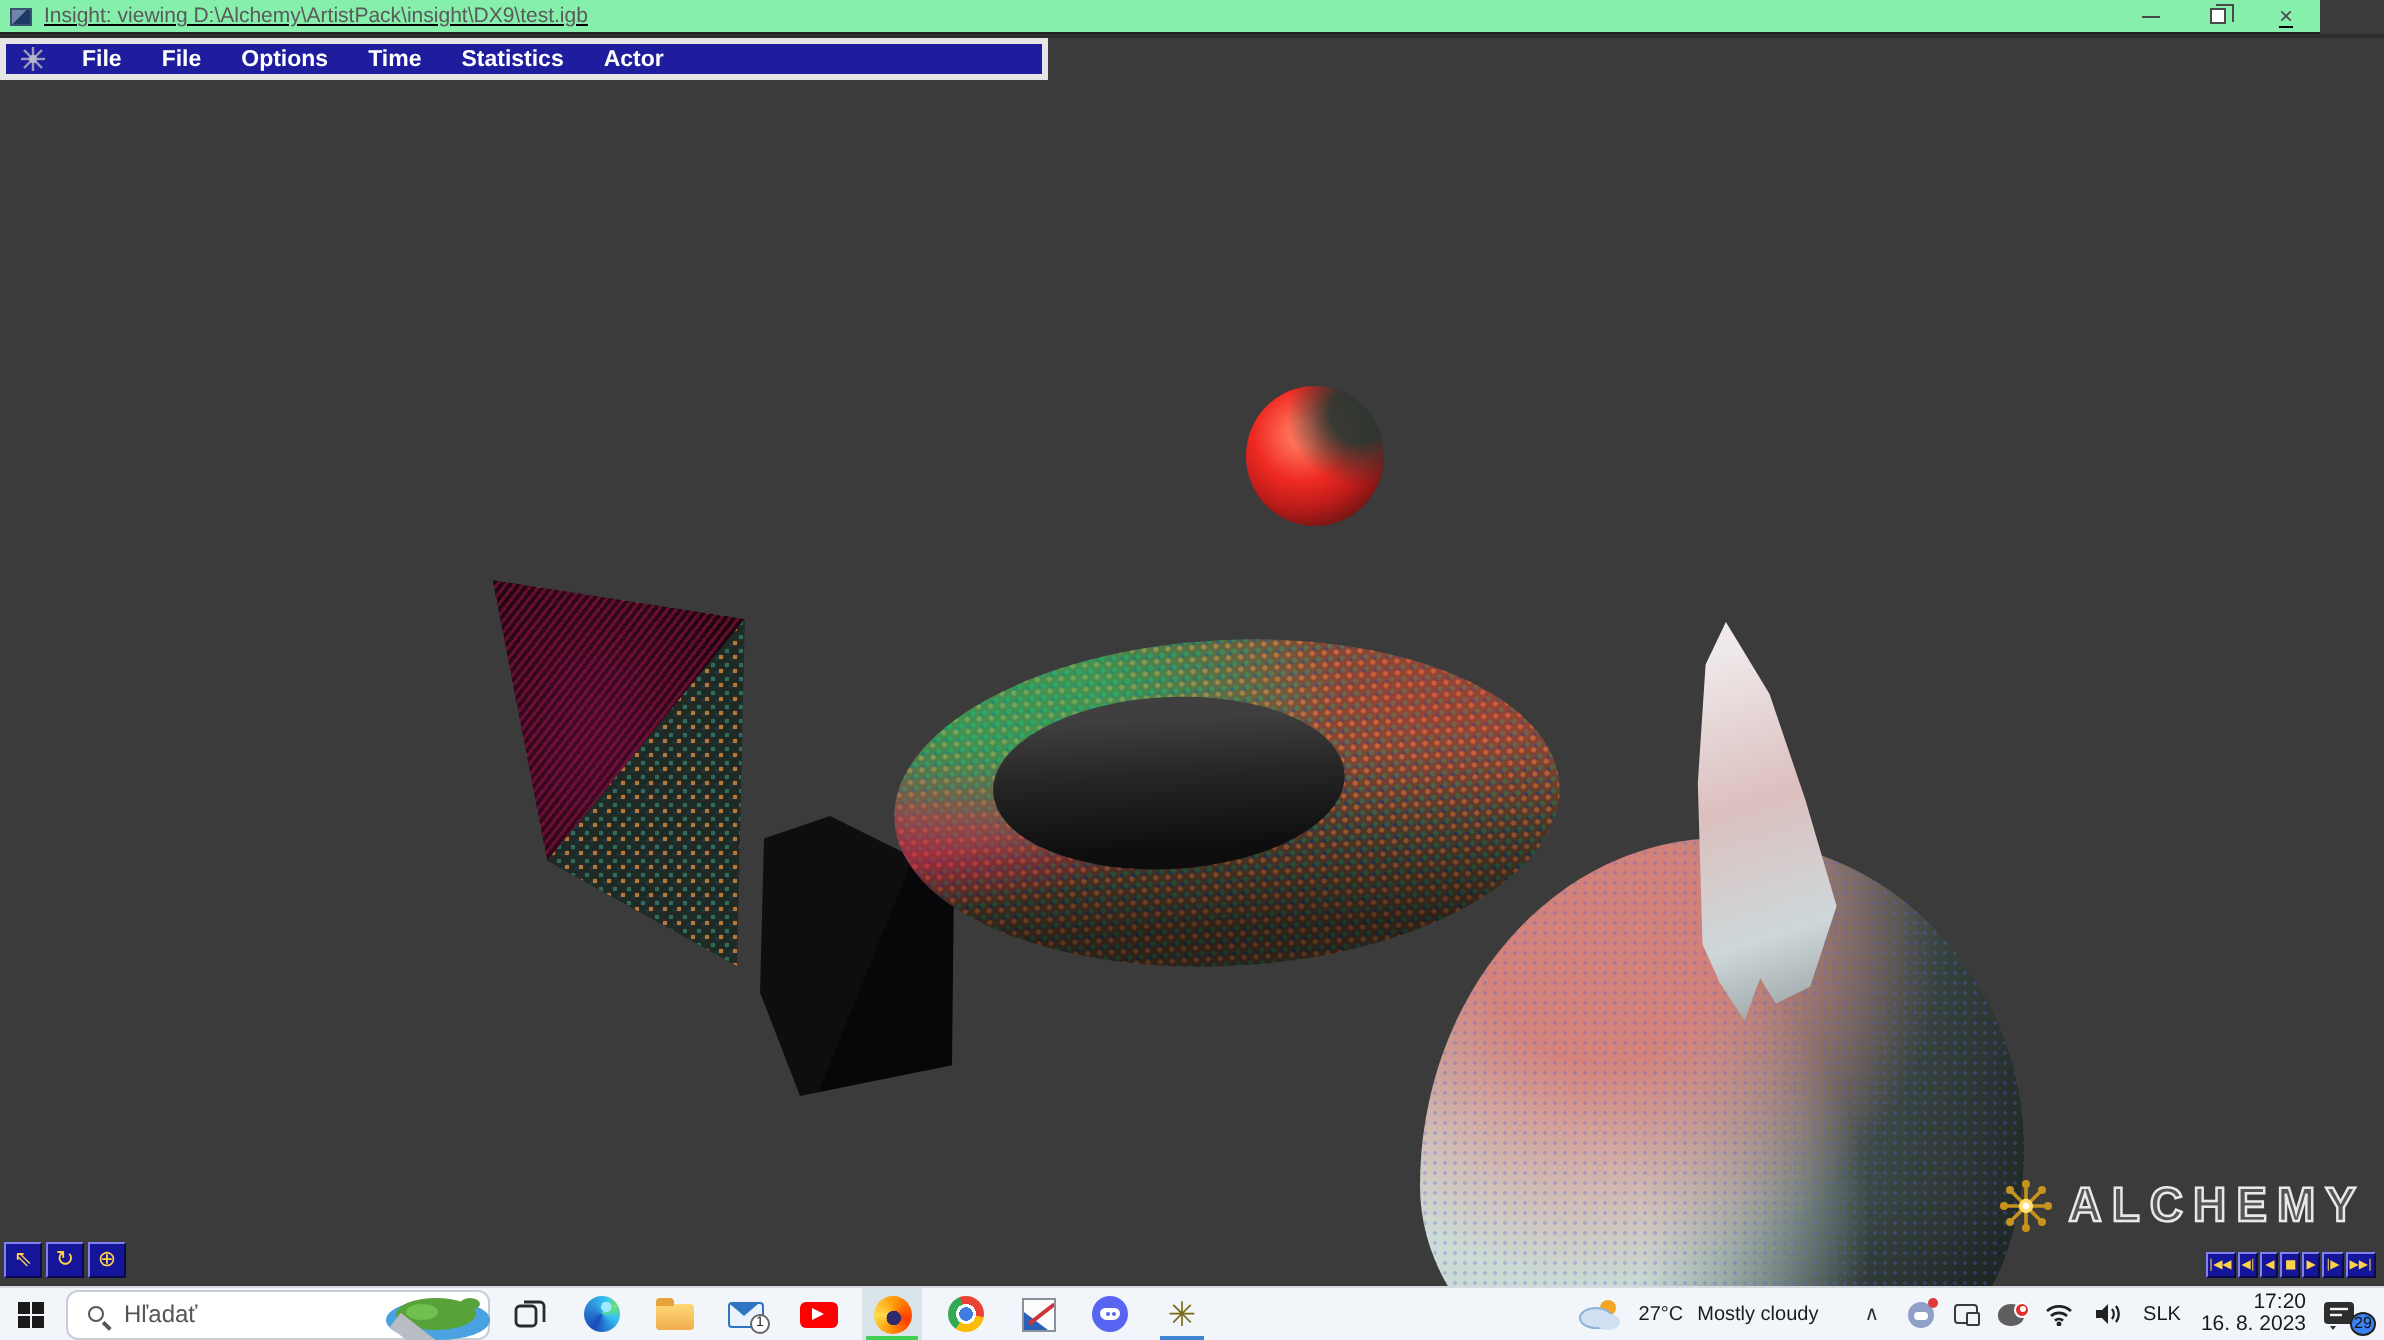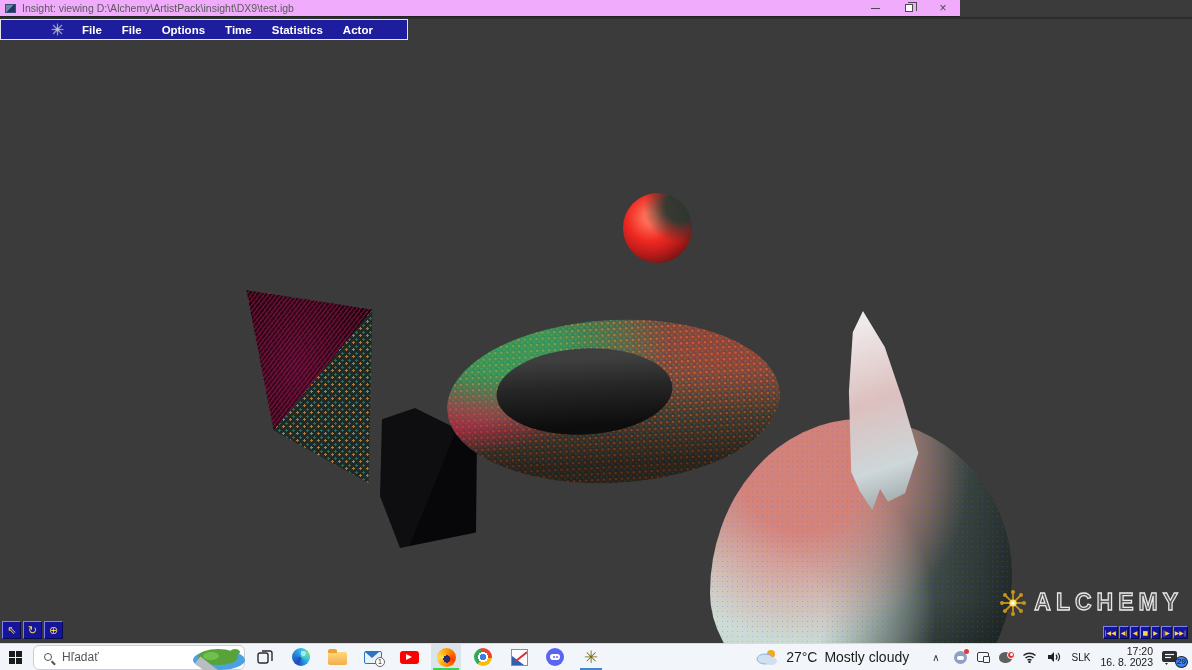--- a/index.html
+++ b/index.html
@@ -1,39 +1,39 @@
 <!DOCTYPE html>
 <html><head>
 <meta charset="utf-8">
 <style>
   * { margin:0; padding:0; box-sizing:border-box; }
   html,body { width:1192px; height:670px; overflow:hidden; }
   body { font-family:"Liberation Sans","DejaVu Sans",sans-serif; background:#3b3b3b; position:relative; }
 
   
-  .titlebar { position:absolute; top:0; left:0; width:960px; height:17px; background:#f0abfc;
-              display:flex; align-items:center; border-bottom:1px solid #222; z-index:30; }
+  .titlebar { position:absolute; top:0; left:0; width:1160px; height:17px; background:#86efac;
+              display:flex; align-items:center; border-bottom:1px solid #222; z-index:30;text-decoration:underline; }
   .title-icon { width:11px; height:9px; margin-left:5px; background:linear-gradient(135deg,#6f86a8 0 45%,#1d3a66 45%);
                 border:1px solid #39506e; }
   .title-text { font-size:10.5px; color:#5a5a5a; margin-left:6px; white-space:nowrap; }
   .win-controls { margin-left:auto; display:flex; height:100%; }
   .win-btn { width:34px; height:100%; display:flex; align-items:center; justify-content:center;
              color:#4a4a4a; font-size:12px; cursor:default; }
   .min-glyph { width:9px; height:1px; background:#4a4a4a; display:block; }
   .restore-glyph { width:8px; height:8px; border:1px solid #4a4a4a; position:relative; background:#fff; }
   .restore-glyph::before { content:""; position:absolute; left:2px; top:-3px; width:8px; height:8px;
                            border:1px solid #4a4a4a; border-bottom:none; border-left:none; }
 
   
   .viewport { position:absolute; top:17px; left:0; width:1192px; height:626px; background:#3b3b3b;
               overflow:hidden; border-top:2px solid #2d2d2d; }
 
   
-  .menubar { position:absolute; top:0; left:0; width:408px; height:21px; background:#1d1d9e;
-             display:flex; align-items:center; border:1px solid #e5e5e5; z-index:20;padding-left:43px; }
+  .menubar { position:absolute; top:0; left:0; width:524px; height:21px; background:#1d1d9e;
+             display:flex; align-items:center; border:3px solid #e5e5e5; z-index:20; }
   .menu-logo { width:15px; height:15px; margin:0 7px 0 6px; flex:0 0 auto; }
   .menu-item { color:#ffffff; font-size:11.5px; font-weight:bold; padding:0 10px; height:100%;
                display:flex; align-items:center; cursor:default; }
 
   
   .sphere { position:absolute; left:623px; top:174px; width:69px; height:70px; border-radius:50%;
             background:
               radial-gradient(circle at 82% 20%, rgba(22,58,52,.85) 0 18%, rgba(22,58,52,0) 45%),
               radial-gradient(circle at 40% 35%, #ff6f57 0 10%, #ef2a22 38%, #c01c1a 58%, #6e1513 80%, #35302c 100%); }
 
@@ -160,21 +160,21 @@
       transform:rotate(-38deg); left:1px; top:6px; }
   .discord-icon { width:18px; height:18px; border-radius:50%; background:#5865f2; position:relative; }
   .discord-icon::before { content:""; position:absolute; left:4px; top:6px; width:10px; height:6px;
       background:#fff; border-radius:4px 4px 5px 5px; }
   .discord-icon::after { content:""; position:absolute; left:6.5px; top:8px; width:2px; height:2px;
       background:#5865f2; border-radius:50%; box-shadow:3px 0 0 #5865f2; }
   .alchemy-task-icon { font-size:17px; color:#7a6c16; font-weight:bold; line-height:17px; }
 
   .tb-right { margin-left:auto; display:flex; align-items:center; height:100%; padding-right:5px; }
   .weather { display:flex; align-items:center; gap:7px; margin-right:14px; }
-  .weather-text { font-size:14px; color:#1c1c1c; }
+  .weather-text { font-size:10px; color:#1c1c1c; }
   .chevron { font-size:10px; color:#333; margin:0 9px; }
   .tray-icon { margin:0 5px; position:relative; display:flex; align-items:center; justify-content:center; }
   .tray-discord { width:13px; height:13px; border-radius:50%; background:#8ea0c8; }
   .tray-discord::before { content:""; position:absolute; left:3px; top:5px; width:7px; height:4px;
       background:#fff; border-radius:3px; }
   .tray-discord::after { content:""; position:absolute; right:-2px; top:-2px; width:5px; height:5px;
       background:#e03a3a; border-radius:50%; }
   .tray-device { width:12px; height:10px; border:1.5px solid #3a3a3a; border-radius:2px; position:relative; }
   .tray-device::after { content:""; position:absolute; right:-2px; bottom:-2px; width:5px; height:5px;
       background:#f2f5f9; border:1.2px solid #3a3a3a; border-radius:1px; }

